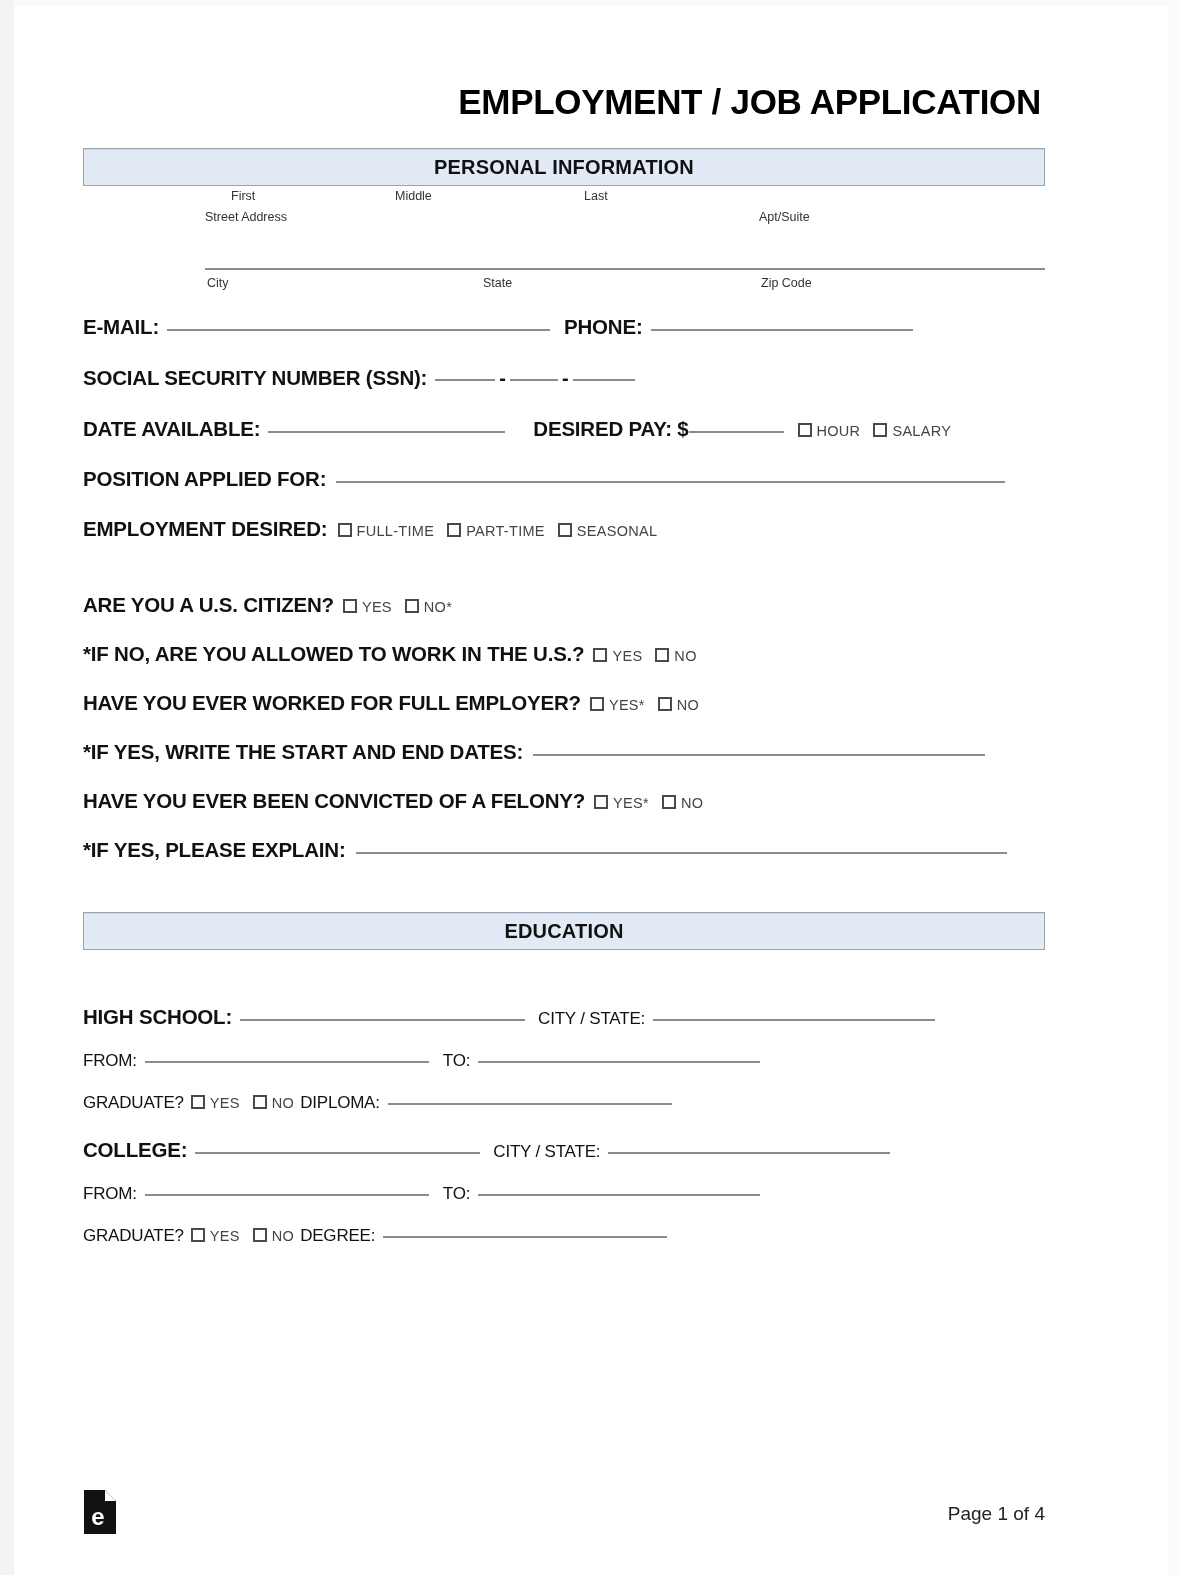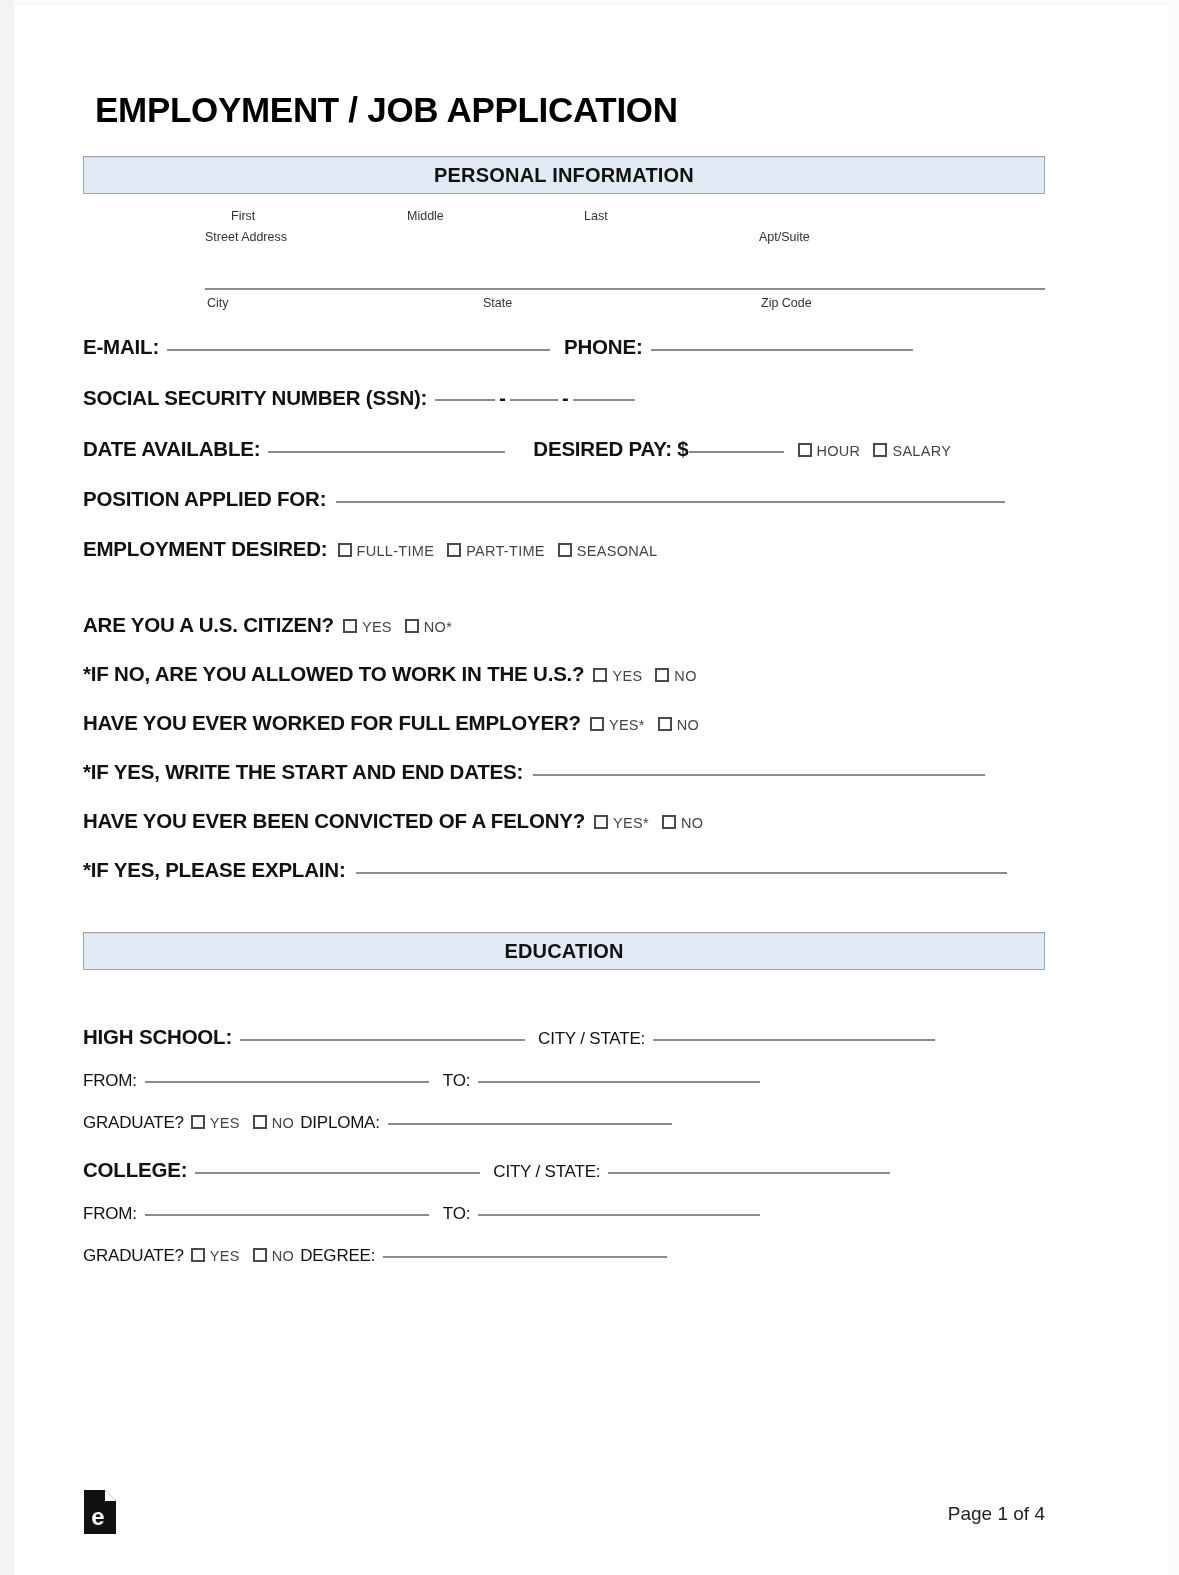--- a/index.html
+++ b/index.html
@@ -19,26 +19,26 @@
 
   .page {
     position:absolute; left:0; top:0;
     width:1179px; height:1575px;
     padding:0;
   }
   .content { position:absolute; left:83px; top:0; width:962px; }
 
   
   .doc-title {
-    text-align:left;
+    text-align:right;
     font-size:35px;
     font-weight:bold;
     letter-spacing:-0.3px;
     color:#000;
-    margin:12px;
+    margin:4px;
     padding-top:78px;
     white-space:nowrap;
   }
 
   
   .section-bar {
     margin-top:26px;
     height:38px;
     background:#e2ebf5;
     border:1px solid #9aa5b1;
@@ -85,23 +85,23 @@
   <div class="gutter-r"></div>
 
   <div class="content">
 
     <h1 class="doc-title">EMPLOYMENT / JOB APPLICATION</h1>
 
     <div class="section-bar">
       <span>PERSONAL INFORMATION</span>
     </div>
 
-    <div class="sublabels" style="margin-left:148px; width:480px; margin-top:15px;">
+    <div class="sublabels" style="margin-left:148px; width:480px; margin-top:3px;">
       <span style="left:0px;">First</span>
-      <span style="left:176px;">Middle</span>
+      <span style="left:164px;">Middle</span>
       <span style="left:353px;">Last</span>
     </div>
 
     <div class="sublabels" style="margin-left:122px; width:845px; margin-top:3px;">
       <span style="left:0px;">Street Address</span>
       <span style="left:554px;">Apt/Suite</span>
     </div>
 
     <div class="row" style="margin-top:43px;">
       <span class="line" style="width:842px; margin-left:122px;"></span>

